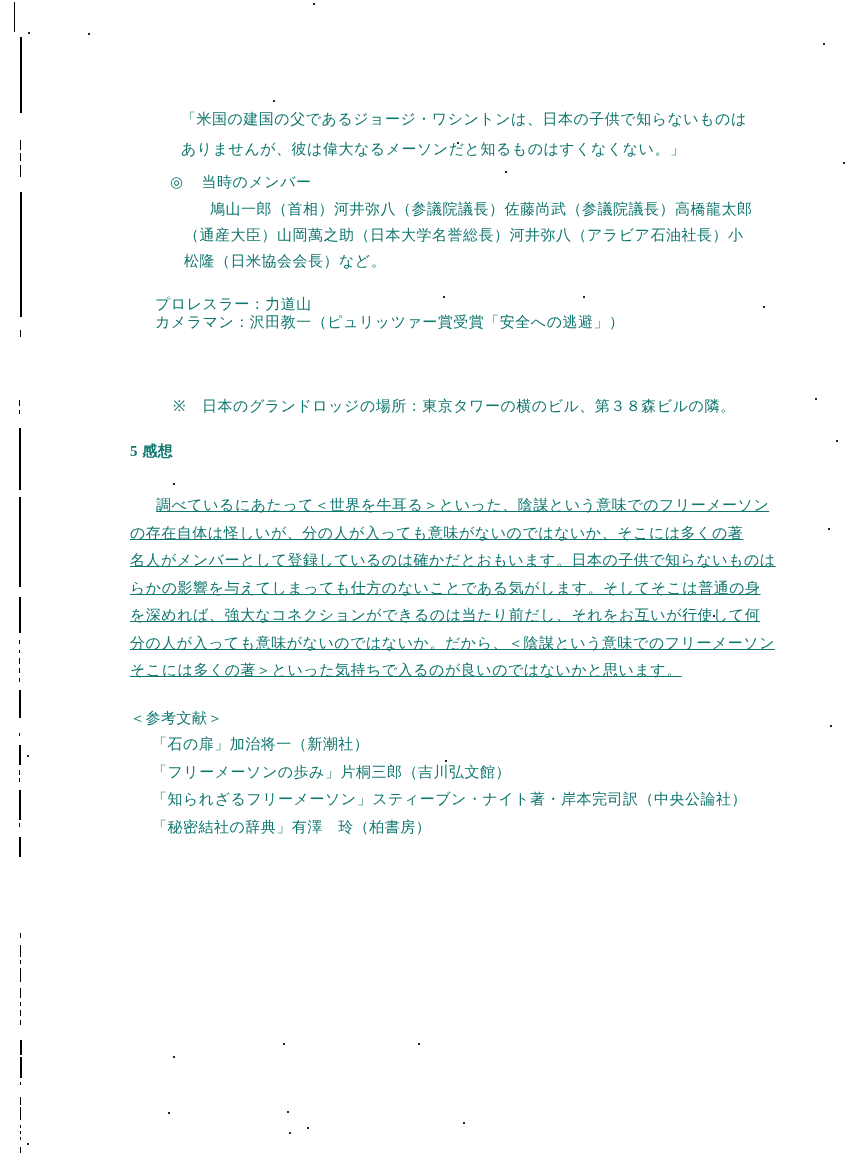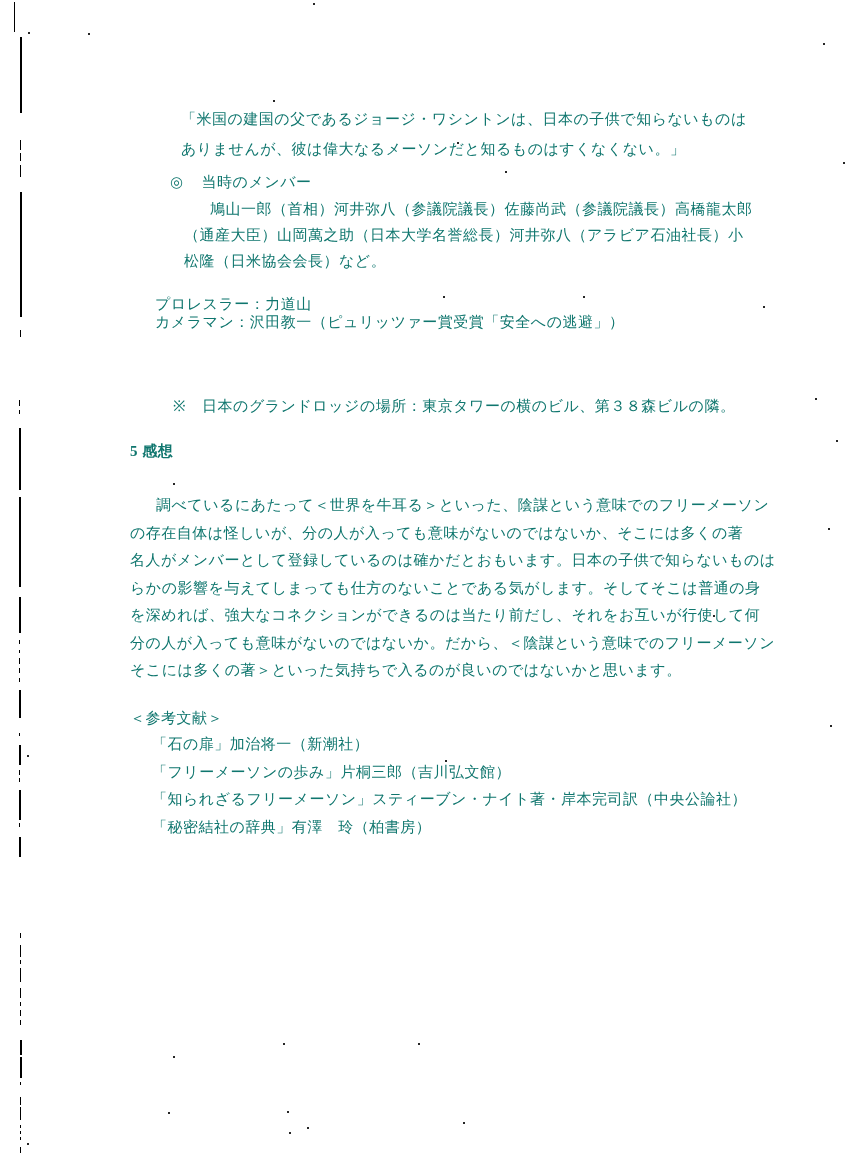--- a/index.html
+++ b/index.html
@@ -33,21 +33,21 @@
   .members .line:first-child { text-indent: 26px; }
 
   .wrestler  { left: 155px; top: 290px; line-height: 28px; white-space: nowrap; }
   .cameraman { left: 155px; top: 308px; line-height: 28px; white-space: nowrap; }
 
   .note { left: 173px; top: 392px; line-height: 28px; white-space: nowrap; }
   .note .note-text { margin-left: 16px; }
 
   .section-heading { left: 130px; top: 437px; line-height: 28px; font-weight: bold; white-space: nowrap; }
 
-  .body-par { left: 130px; top: 492px; line-height: 27.5px; }
+  .body-par { left: 130px; top: 492px; line-height: 27.5px; text-decoration: underline; }
   .body-par .line:first-child { text-indent: 26px; }
 
   .refs-heading { left: 130px; top: 704px; line-height: 28px; white-space: nowrap; }
   .refs { left: 152px; top: 731px; line-height: 27.6px; }
 
   
   .artifact-seg {
     position: absolute;
     background: #000000;
   }

